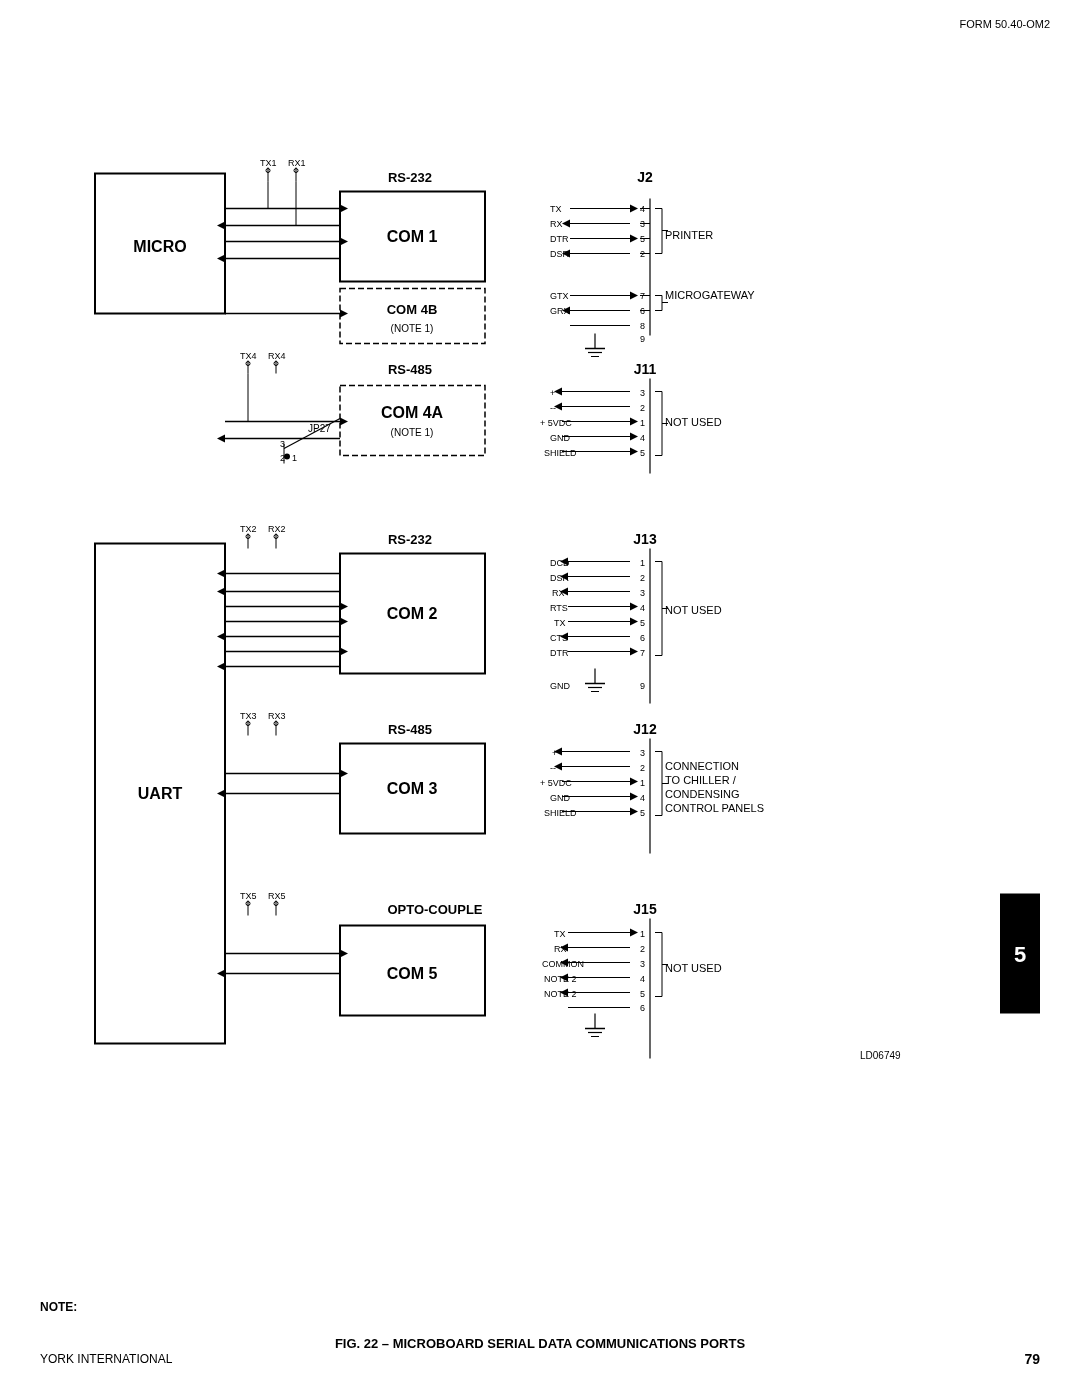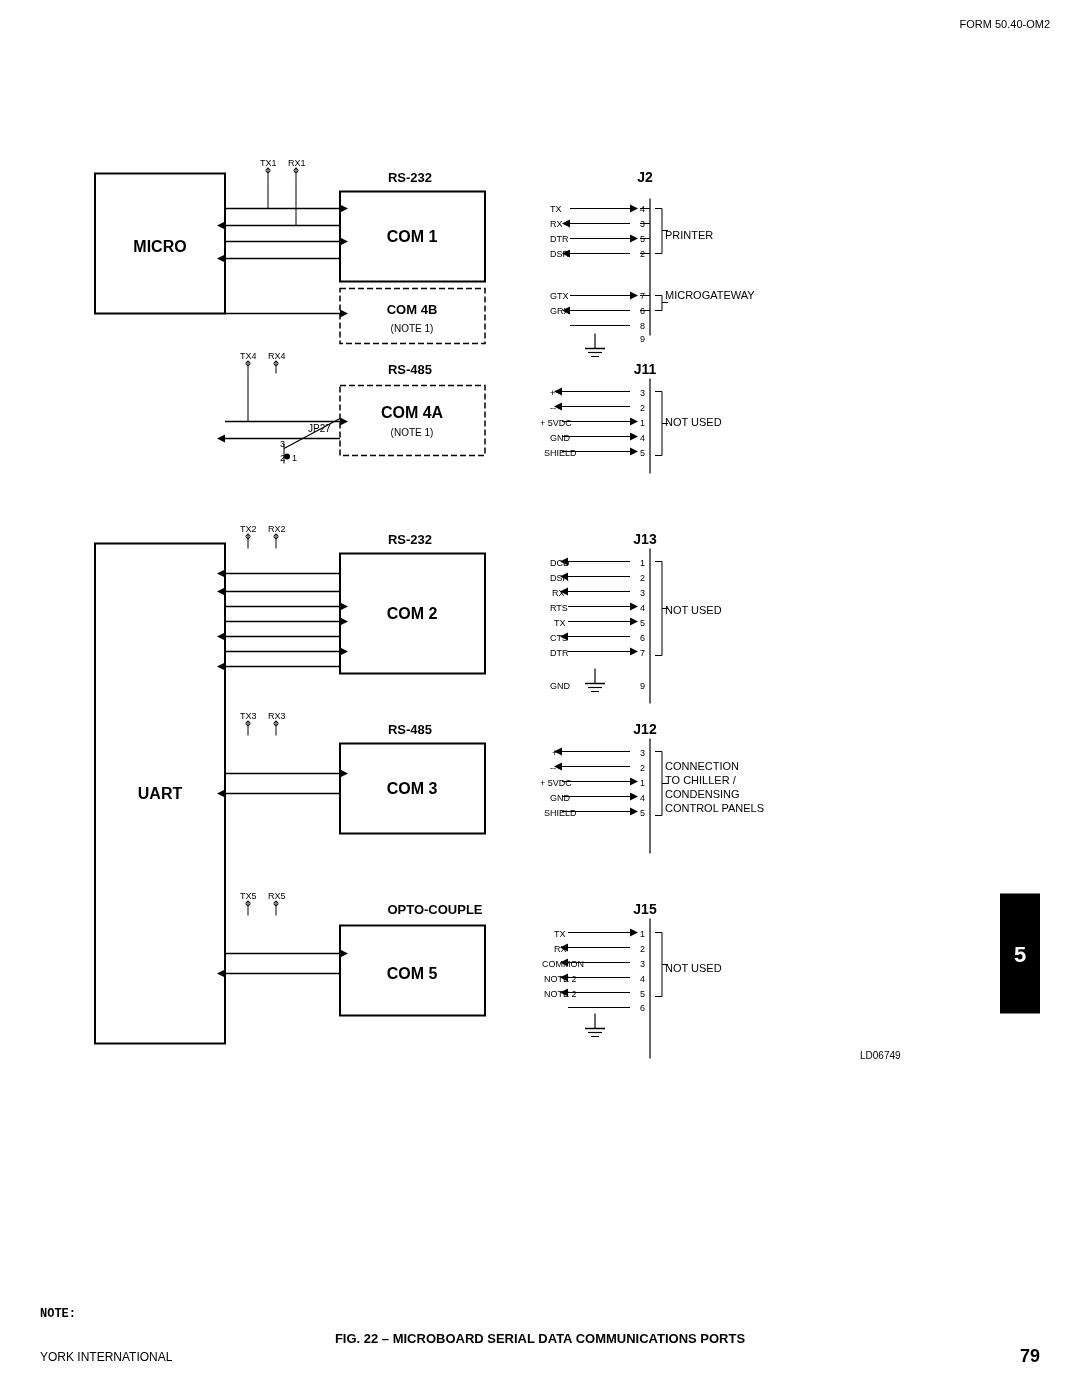--- a/index.html
+++ b/index.html
@@ -29,22 +29,21 @@
       width: 100%;
       height: 100%;
     }
     .footer-area {
       position: absolute;
       bottom: 30px;
       left: 40px;
       right: 40px;
     }
     .note-section {
-      margin-bottom: 10px;
-      font-family: Liberation Mono, monospace;
+      margin-bottom: 22px;
     }
     .note-title {
       font-weight: bold;
       font-size: 12px;
     }
     .note-text {
       font-size: 11px;
       margin-top: 4px;
     }
     .fig-caption {
@@ -55,21 +54,21 @@
     }
     .page-footer {
       display: flex;
       justify-content: space-between;
       align-items: center;
       margin-top: 0;
       font-size: 12px;
     }
     .page-number {
       font-weight: bold;
-      font-size: 18px;
+      font-size: 14px;
     }
   </style>
 </head>
 <body>
 
 <div class="page-header">
   <span>FORM 50.40-OM2</span>
 </div>
 
 <div class="diagram-area">

